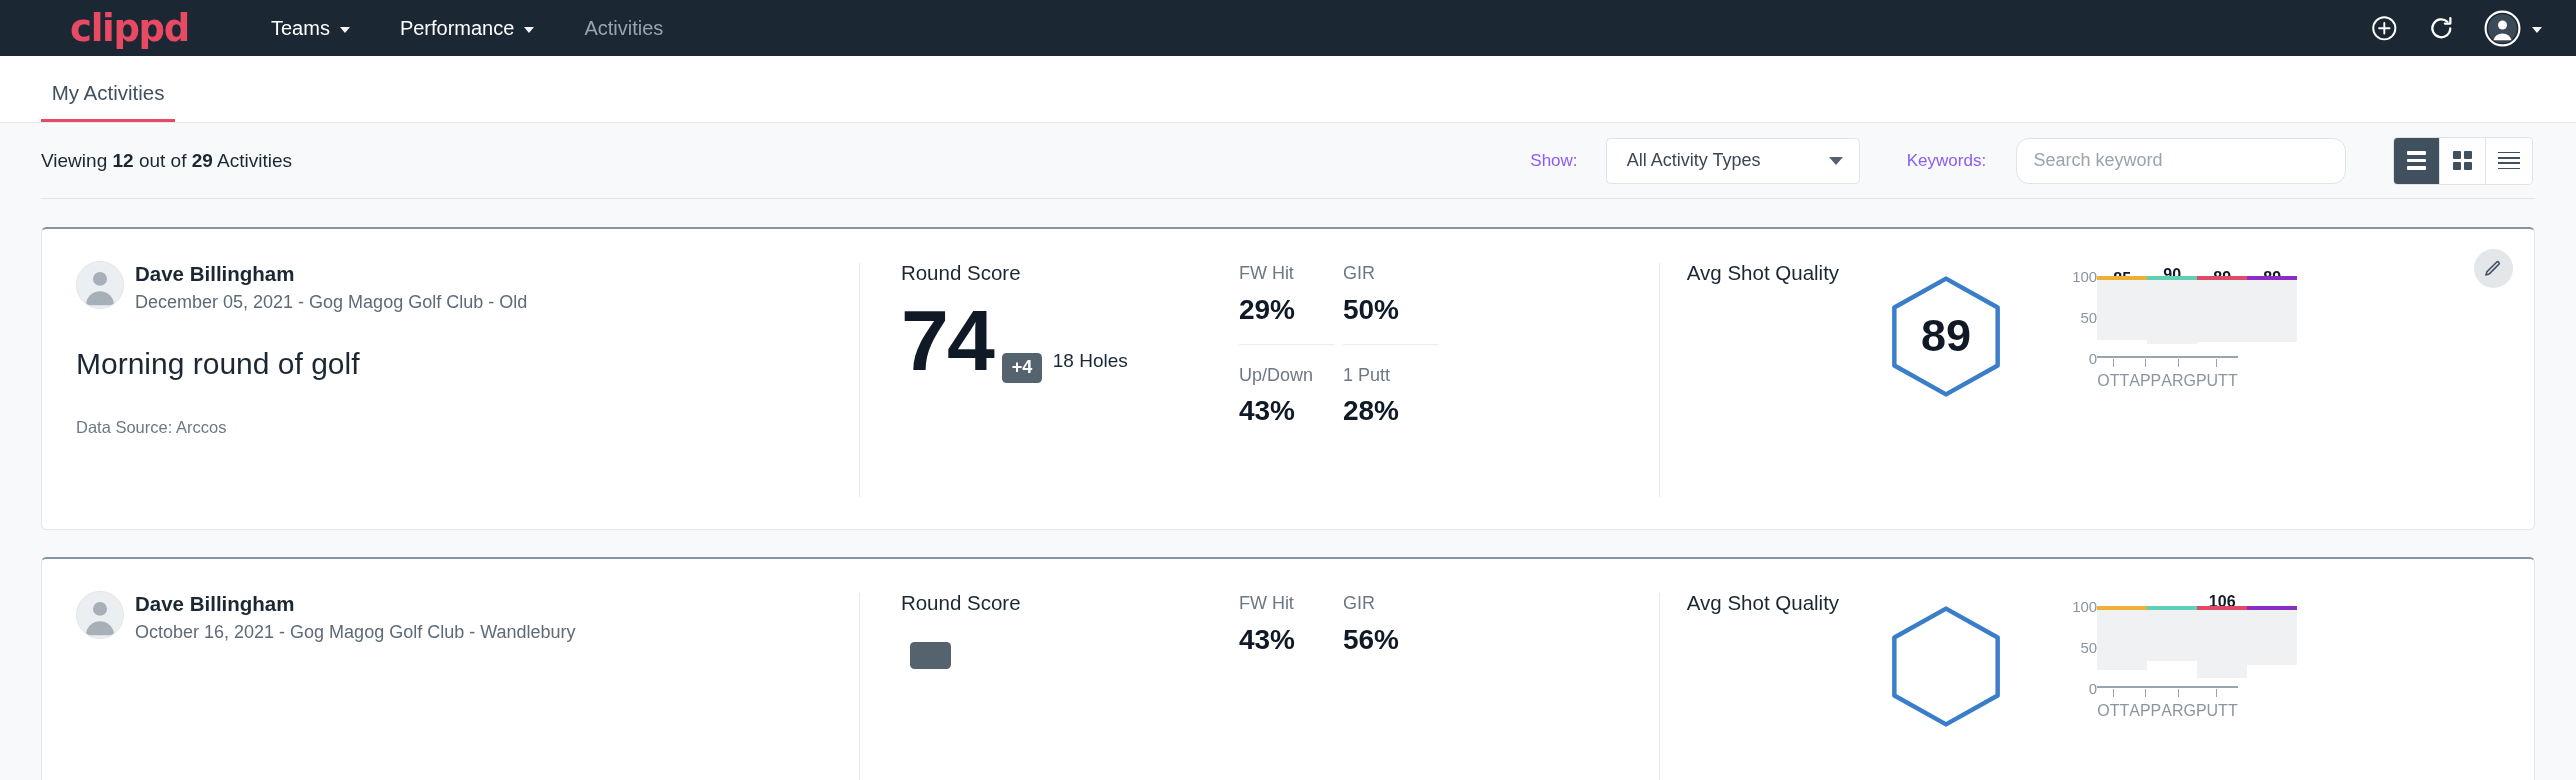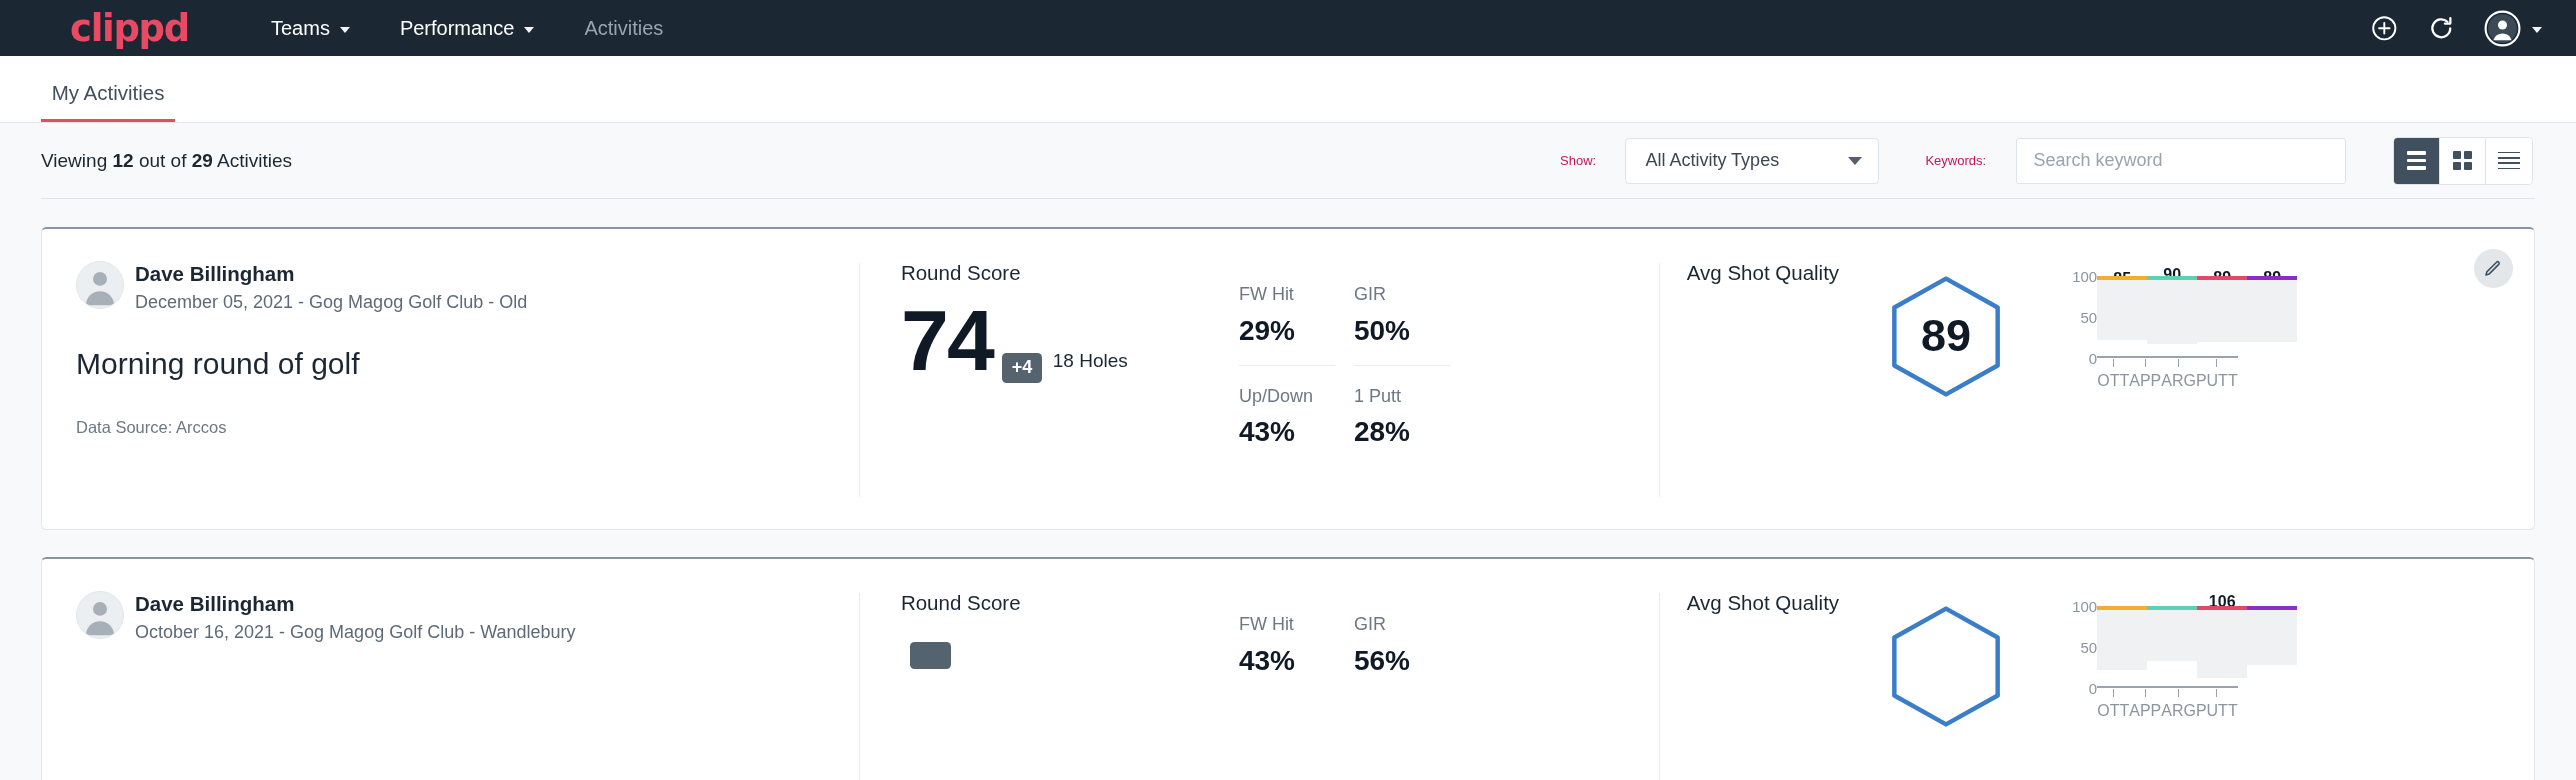--- a/index.html
+++ b/index.html
@@ -78,21 +78,21 @@
   .filterbar {
     height: 75px;
     padding: 0 43px 0 41px;
     display: flex;
     align-items: center;
     background: #f7f9fa;
   }
   .viewing { font-size: 19px; color: #1b2834; }
   .viewing b { font-weight: 700; }
   .filter-mid { margin-left: auto; display: flex; align-items: center; gap: 19.6px; }
-  .lbl { font-size: 13px; color: #be185d; }
+  .lbl { font-size: 17px; color: #8b5cf6; }
   .select {
     width: 254px; height: 46px;
     background: #fff;
     border: 0.9px solid #dfe4e8;
     border-radius: 4.5px;
     display: flex; align-items: center;
     padding: 0 16px 0 19.6px;
     font-size: 18px; color: #3c4754;
     cursor: pointer;
     margin-left: 9px;
@@ -101,21 +101,21 @@
   .select .sel-chev {
     width: 0; height: 0;
     border-left: 7.1px solid transparent;
     border-right: 7.1px solid transparent;
     border-top: 8px solid #54606d;
   }
   .searchbox {
     width: 330px; height: 46px;
     background: #fff;
     border: 0.9px solid #dfe4e8;
-    border-radius: 3px;
+    border-radius: 13px;
     padding: 0 16px;
     font-size: 18px;
     color: #3c4754;
     margin-left: 10.7px;
     font-family: "Liberation Sans", sans-serif;
   }
   .searchbox::placeholder { color: #9aa4ae; }
   .viewtoggle {
     display: flex;
     margin-left: 27px;
@@ -185,21 +185,21 @@
     font-size: 18px; font-weight: 700;
     border-radius: 4.5px;
     padding: 4.5px 9.8px;
     margin-left: 9px;
     align-self: flex-start;
     position: relative; top: 7.1px;
   }
   .score-holes { font-size: 19px; color: #1b2834; margin-left: 10.7px; position: relative; top: -3.6px; }
   .score-stack { display: flex; flex-direction: column; justify-content: flex-end; }
 
-  .col-stats { width: 420px; display: flex; gap: 19px; padding-top: 1.8px; margin-top: 21px; }
+  .col-stats { width: 420px; display: flex; gap: 8px; padding-top: 1.8px; }
   .stat-col { width: 96px; }
   .stat-lab { font-size: 18px; color: #6d7884; }
   .stat-val { font-size: 28px; font-weight: 700; color: #0f1a26; margin-top: 9.8px; }
   .stat-sep { height: 0.9px; background: #e9edf0; margin: 18px 0 19.6px 0; }
 
   .col-quality { flex: 1; padding-left: 27px; display: flex; }
   .quality-body { display: flex; align-items: flex-start; margin-top: 7.1px; }
   .hexwrap { width: 214px; display: flex; justify-content: center; padding-top: 5.4px; }
   .hexnum {
     position: absolute; inset: 0;

